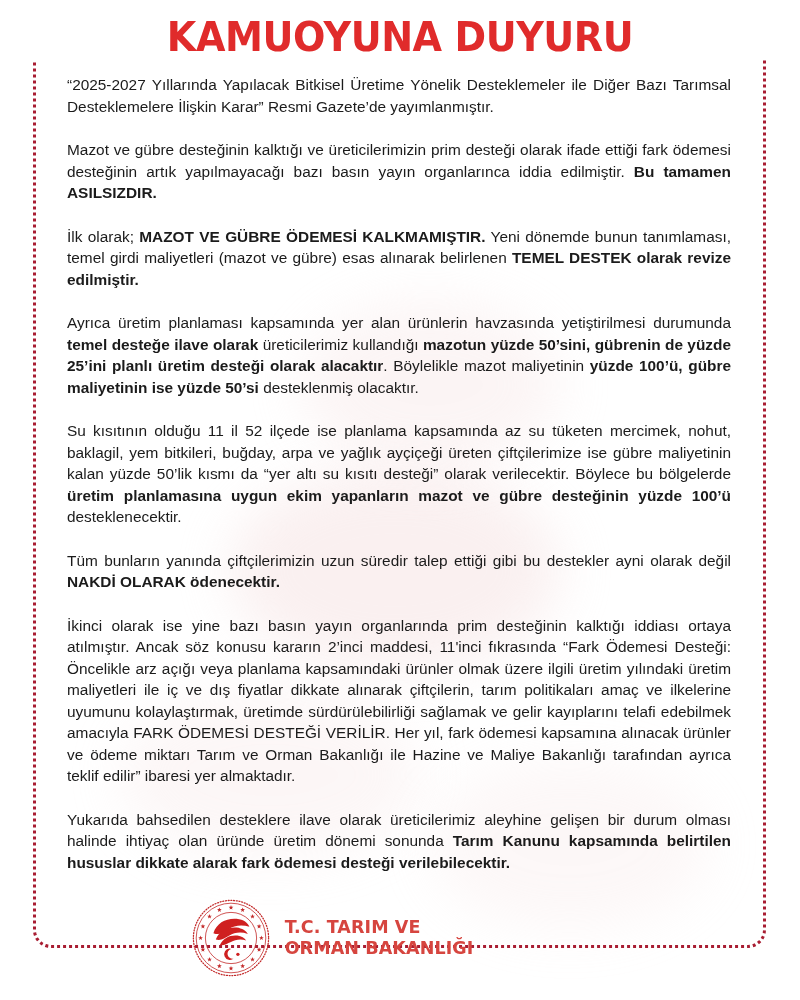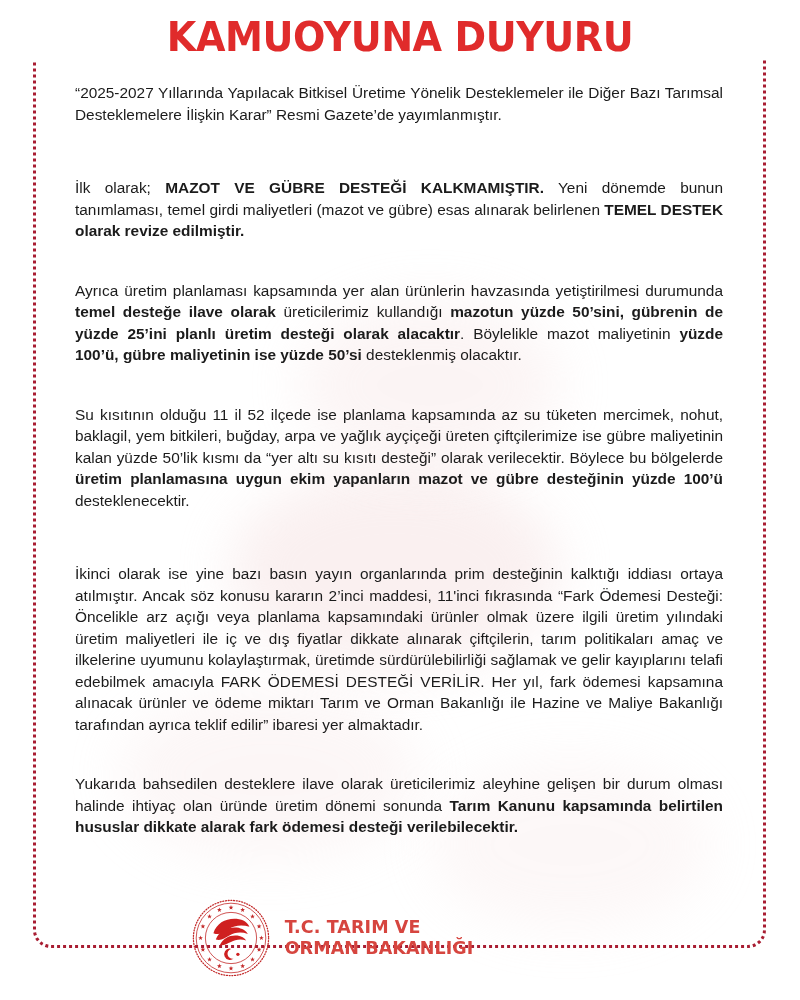--- a/index.html
+++ b/index.html
@@ -84,21 +84,21 @@
     left: 63px;
     top: 70px;
     width: 672px;
     z-index: 2;
     color: #1b1b1b;
     font-size: 15.4px;
     line-height: 21.5px;
     text-align: justify;
   }
   .content p {
-    margin: 12px;
+    margin: 4px;
     text-align: justify;
     text-justify: inter-word;
   }
   .para-gap { height: 14px; }
 
   .content p:last-child { text-align: left; }
   .no-justify { text-align: left !important; }
 
   b, strong { font-weight: 700; }
 
@@ -140,27 +140,29 @@
 </div>
 
 <div class="frame"></div>
 
 <div class="title-wrap"></div>
 <div class="doc-title">KAMUOYUNA DUYURU</div>
 
 <div class="content" id="content-root">
     <p><span>“2025-2027 Yıllarında Yapılacak Bitkisel Üretime Yönelik Desteklemeler ile Diğer Bazı Tarımsal Desteklemelere İlişkin Karar” Resmi Gazete’de yayımlanmıştır.</span></p>
     <div class="para-gap"></div>
-    <div class="para-gap"></div>
-    <p><span>İlk olarak; </span><b>MAZOT VE GÜBRE DESTEĞİ KALKMAMIŞTIR.</b><span> Yeni dönemde bunun tanımlaması, temel girdi maliyetleri (mazot ve gübre) esas alınarak belirlenen </span><b>TEMEL DESTEK olarak revize edilmiştir.</b></p>
+    <p><span>Mazot ve gübre desteğinin kalktığı ve üreticilerimizin prim desteği olarak ifade ettiği fark ödemesi desteğinin artık yapılmayacağı bazı basın yayın organlarınca iddia edilmiştir. </span><b>Bu tamamen ASILSIZDIR.</b></p>
+    <div class="para-gap"></div>
+    <p><span>İlk olarak; </span><b>MAZOT VE GÜBRE ÖDEMESİ KALKMAMIŞTIR.</b><span> Yeni dönemde bunun tanımlaması, temel girdi maliyetleri (mazot ve gübre) esas alınarak belirlenen </span><b>TEMEL DESTEK olarak revize edilmiştir.</b></p>
     <div class="para-gap"></div>
     <p><span>Ayrıca üretim planlaması kapsamında yer alan ürünlerin havzasında yetiştirilmesi durumunda </span><b>temel desteğe ilave olarak</b><span> üreticilerimiz kullandığı </span><b>mazotun yüzde 50’sini, gübrenin de yüzde 25’ini planlı üretim desteği olarak alacaktır</b><span>. Böylelikle mazot maliyetinin </span><b>yüzde 100’ü, gübre maliyetinin ise yüzde 50’si</b><span> desteklenmiş olacaktır.</span></p>
     <div class="para-gap"></div>
     <p><span>Su kısıtının olduğu 11 il 52 ilçede ise planlama kapsamında az su tüketen mercimek, nohut, baklagil, yem bitkileri, buğday, arpa ve yağlık ayçiçeği üreten çiftçilerimize ise gübre maliyetinin kalan yüzde 50’lik kısmı da “yer altı su kısıtı desteği” olarak verilecektir. Böylece bu bölgelerde </span><b>üretim planlamasına uygun ekim yapanların mazot ve gübre desteğinin yüzde 100’ü</b><span> desteklenecektir.</span></p>
     <div class="para-gap"></div>
+    <p><span>Tüm bunların yanında çiftçilerimizin uzun süredir talep ettiği gibi bu destekler ayni olarak değil </span><b>NAKDİ OLARAK ödenecektir.</b></p>
     <div class="para-gap"></div>
     <p><span>İkinci olarak ise yine bazı basın yayın organlarında prim desteğinin kalktığı iddiası ortaya atılmıştır. Ancak söz konusu kararın 2’inci maddesi, 11'inci fıkrasında “Fark Ödemesi Desteği: Öncelikle arz açığı veya planlama kapsamındaki ürünler olmak üzere ilgili üretim yılındaki üretim maliyetleri ile iç ve dış fiyatlar dikkate alınarak çiftçilerin, tarım politikaları amaç ve ilkelerine uyumunu kolaylaştırmak, üretimde sürdürülebilirliği sağlamak ve gelir kayıplarını telafi edebilmek amacıyla FARK ÖDEMESİ DESTEĞİ VERİLİR. Her yıl, fark ödemesi kapsamına alınacak ürünler ve ödeme miktarı Tarım ve Orman Bakanlığı ile Hazine ve Maliye Bakanlığı tarafından ayrıca teklif edilir” ibaresi yer almaktadır.</span></p>
     <div class="para-gap"></div>
     <p><span>Yukarıda bahsedilen desteklere ilave olarak üreticilerimiz aleyhine gelişen bir durum olması halinde ihtiyaç olan üründe üretim dönemi sonunda </span><b>Tarım Kanunu kapsamında belirtilen hususlar dikkate alarak fark ödemesi desteği verilebilecektir.</b></p>
     <div class="para-gap"></div>
   </div>
 
 <div class="footer">
 
   <svg class="seal" viewBox="0 0 100 100">

